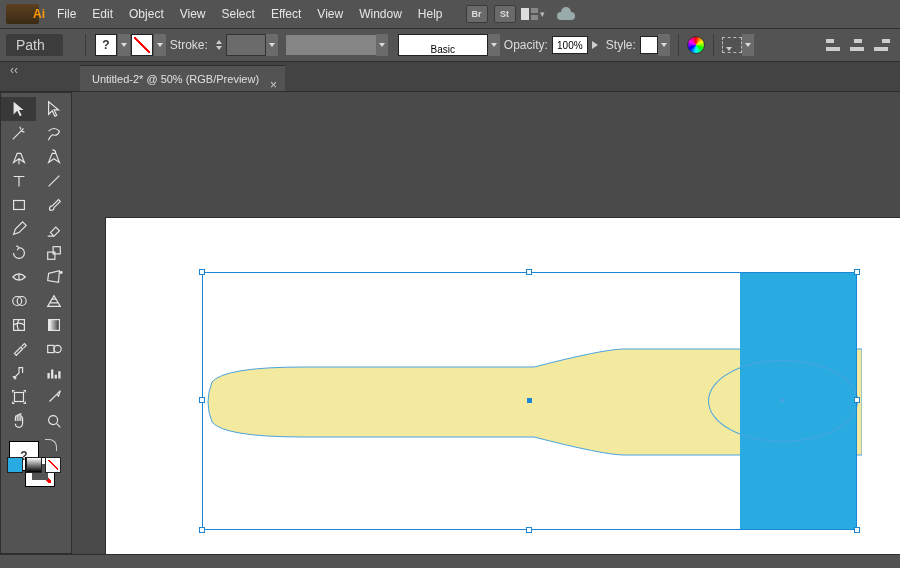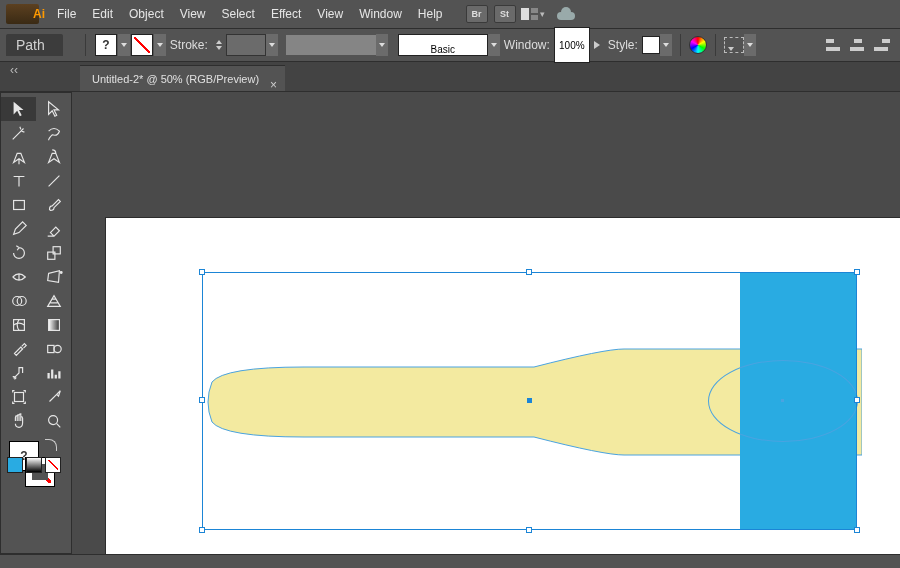--- a/index.html
+++ b/index.html
@@ -105,21 +105,21 @@
   .label{color:#ddd;margin:4px 4px;}
   .widthbox{width:40px;height:22px;background:#6b6b6b;border:1px solid #333;}
   .stepper{width:14px;height:22px;display:flex;flex-direction:column;justify-content:center;align-items:center;gap:2px;}
   .stepper span{width:0;height:0;border-left:3px solid transparent;border-right:3px solid transparent;}
   .stepper .up{border-bottom:4px solid #ccc;}
   .stepper .dn{border-top:4px solid #ccc;}
   .variableprof{width:90px;height:20px;background:#858585;}
   .brushbox{width:90px;height:22px;background:#fff;border:1px solid #222;display:flex;align-items:center;padding:0 4px;gap:6px;flex-direction:column;}
   .brushline{flex:1;height:2px;background:#000;}
   .brushtxt{font-size:10px;color:#000;}
-  .opbox{width:36px;height:36px;background:#fff;border:1px solid #222;display:flex;align-items:center;justify-content:center;color:#000;font-size:10px;}
+  .opbox{width:36px;height:18px;background:#fff;border:1px solid #222;display:flex;align-items:center;justify-content:center;color:#000;font-size:10px;}
   .styleSw{width:18px;height:18px;background:#fff;border:1px solid #222;}
   .colorwheel{
     width:18px;height:18px;border-radius:50%;
     background:conic-gradient(red,yellow,lime,cyan,blue,magenta,red);
     border:1px solid #333;
   }
   .dashedbox{width:20px;height:16px;border:1px dashed #bbb;position:relative;}
   .dashedbox::after{content:"";position:absolute;left:3px;top:9px;border-left:3px solid transparent;border-right:3px solid transparent;border-top:4px solid #ccc;}
   .alignicon{width:16px;height:14px;position:relative;}
   .alignicon span{position:absolute;background:#ccc;height:4px;}
@@ -239,21 +239,21 @@
   <div class="variableprof"></div>
   <div class="caret"></div>
   <div style="width:10px"></div>
 
   <div class="brushbox">
     <div class="brushline"></div>
     <span class="brushtxt">Basic</span>
   </div>
   <div class="caret"></div>
 
-  <span class="label">Window:</span>
+  <span class="label">Opacity:</span>
   <div class="opbox">100%</div>
   <div style="width:14px;height:22px;display:flex;align-items:center;justify-content:center">
     <svg width="8" height="10">
         <path d="M1 1 L7 5 L1 9 Z" fill="#ccc"></path>
       </svg>
   </div>
 
   <span class="label">Style:</span>
   <div class="styleSw"></div>
   <div class="caret"></div>

